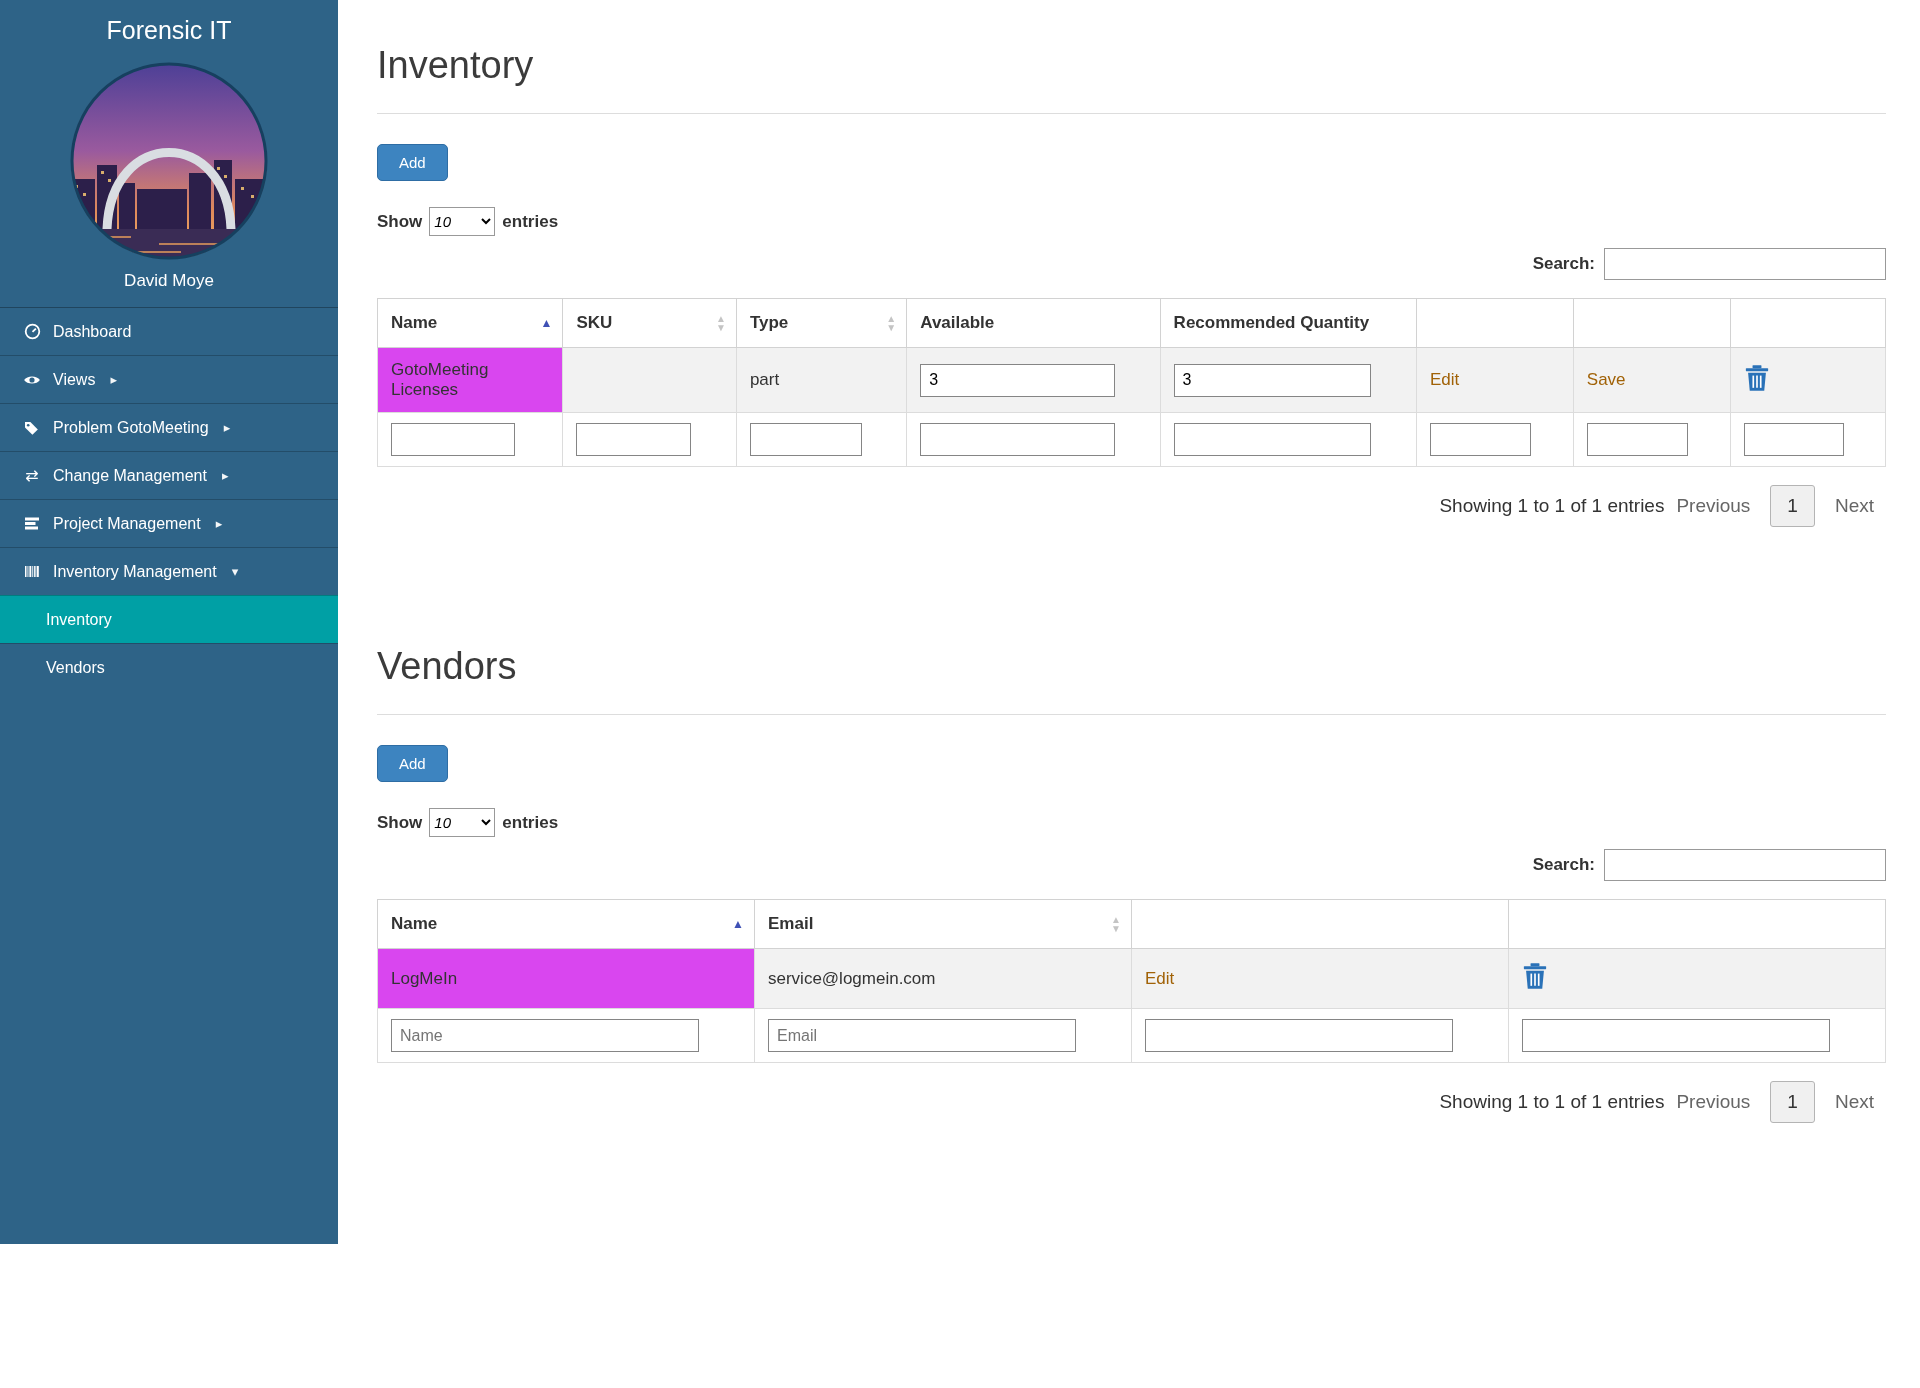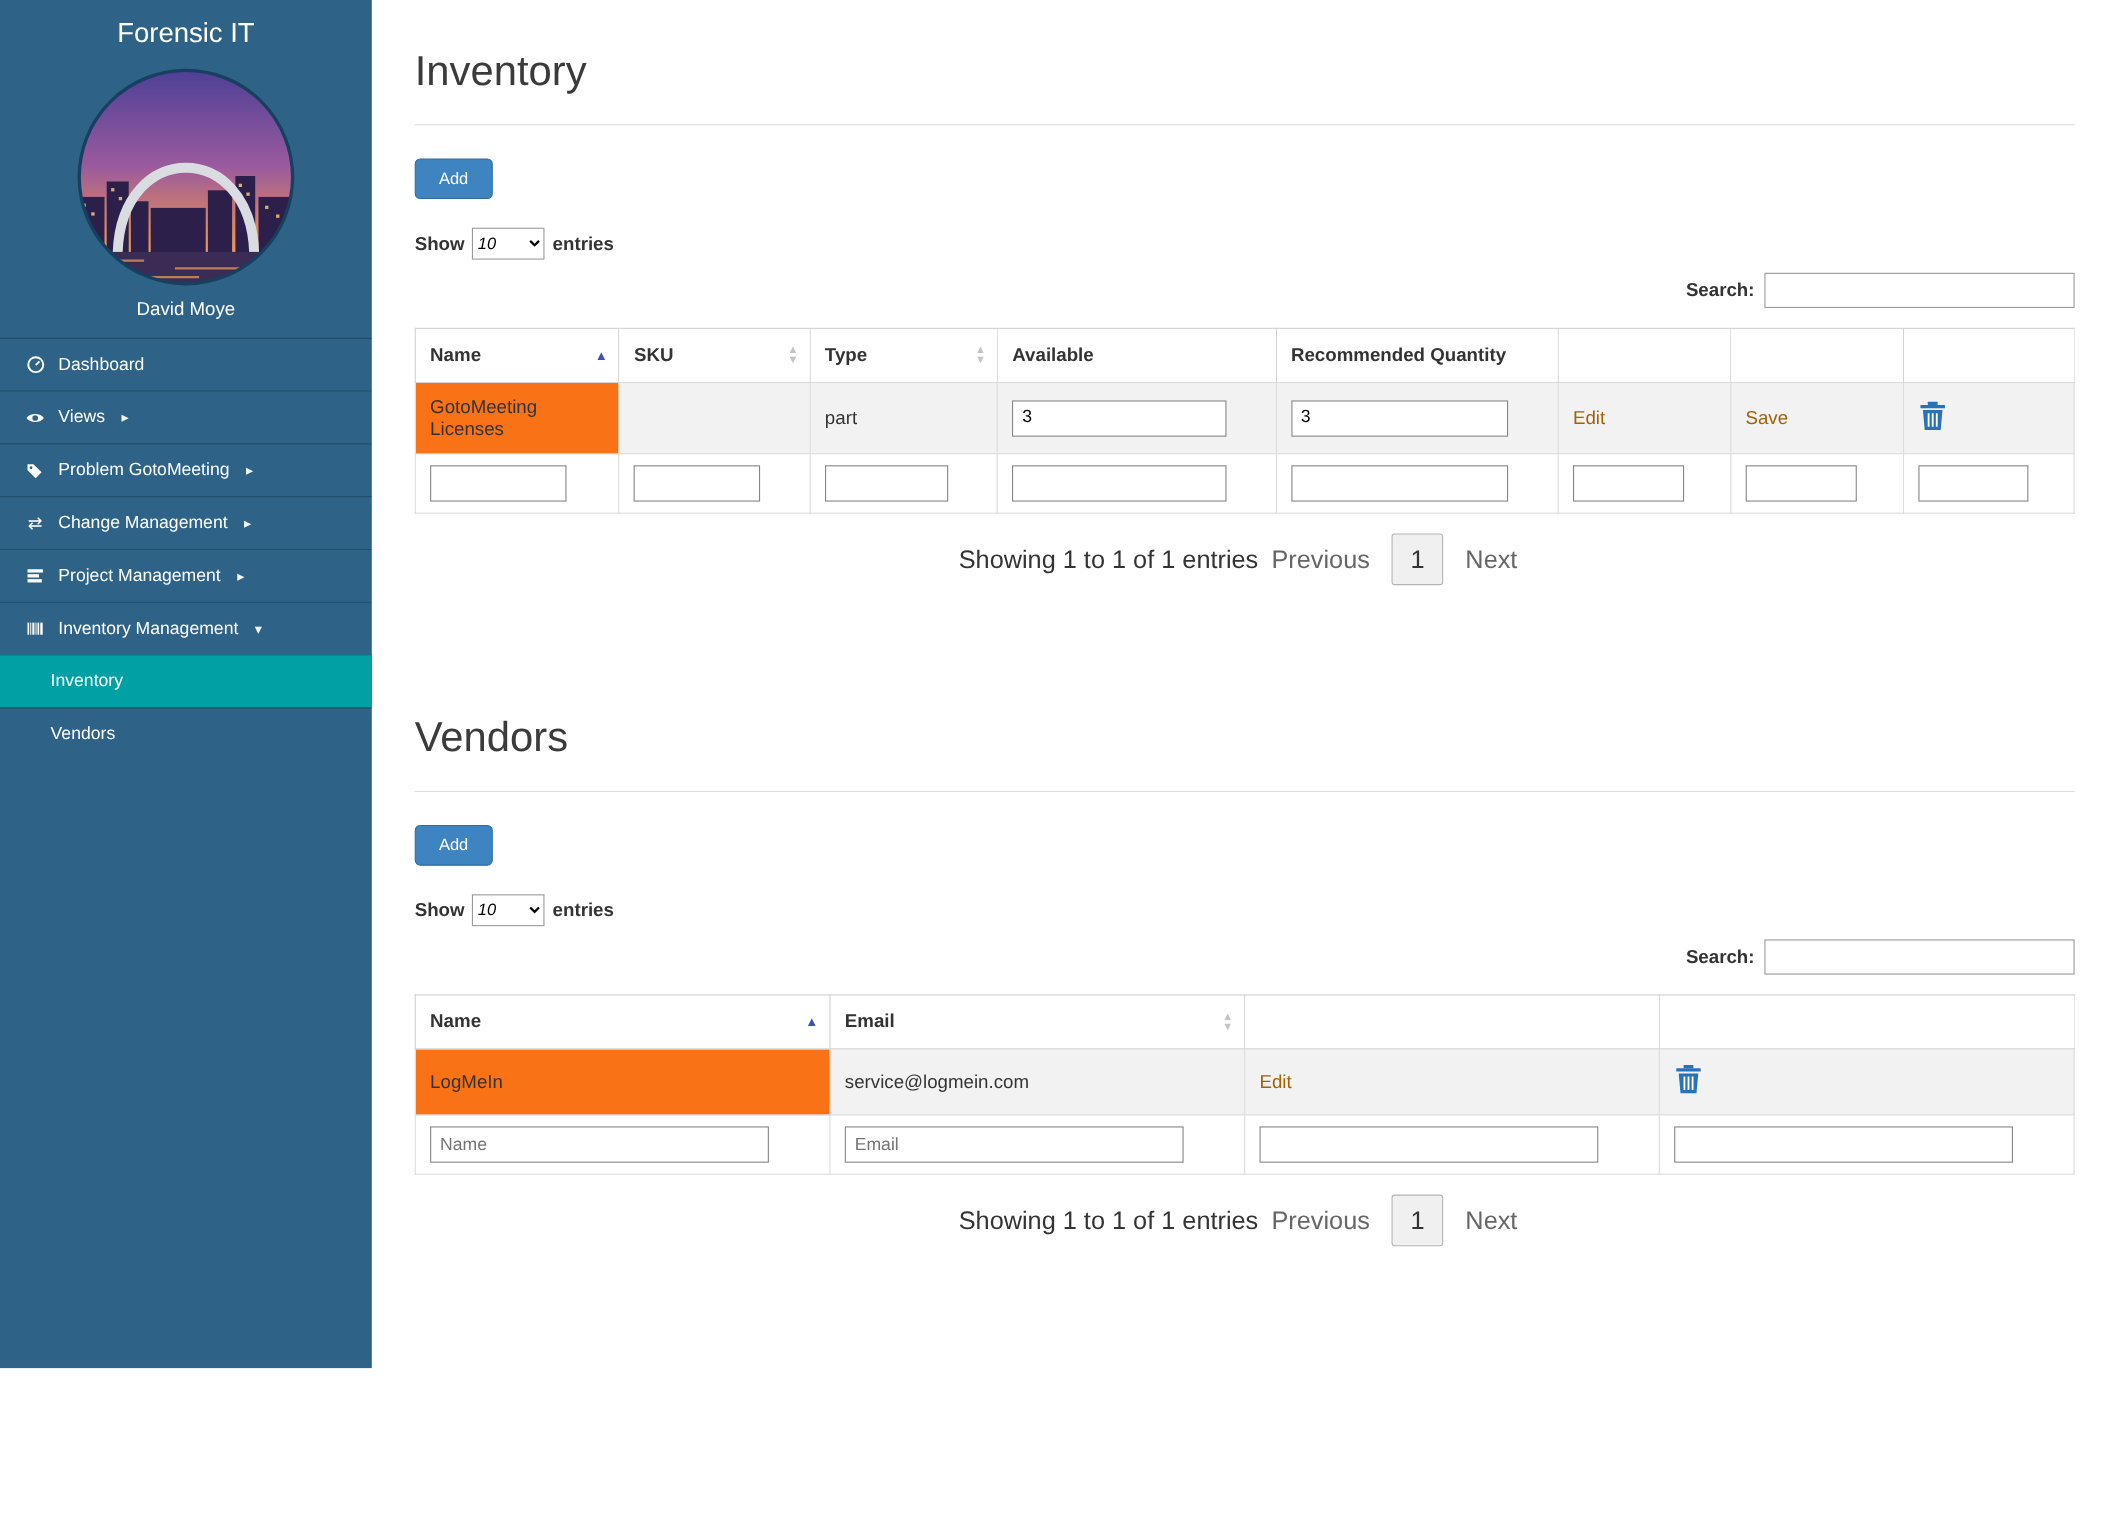--- a/index.html
+++ b/index.html
@@ -28,37 +28,37 @@
   .length-row{margin-top:26px;font-size:17px;font-weight:700;display:flex;align-items:center;gap:7px;color:#333;}
   .length-row select{font-size:15px;height:29px;width:66px;border:1px solid #999;background:#fff;font-family:inherit;font-style:italic;}
   .search-row{display:flex;justify-content:flex-end;align-items:center;gap:9px;margin-top:12px;
     font-size:17px;font-weight:700;color:#333;}
   .search-row input{width:282px;height:32px;border:1px solid #999;padding:2px 8px;font-size:16px;box-sizing:border-box;}
 
   table.dtable{width:100%;border-collapse:collapse;margin-top:18px;font-size:17px;table-layout:fixed;}
   .dtable th{font-weight:700;text-align:left;padding:14px 13px;border:1px solid #d2d2d2;position:relative;background:#fff;}
   .dtable td{padding:12px 13px;border:1px solid #dcdcdc;vertical-align:middle;word-wrap:break-word;}
   .data-row td{background:#f2f2f2;}
-  .data-row td.sorting-cell{background:#f97316;}
+  .data-row td.sorting-cell{background:#d946ef;}
   .input-row td{background:#fff;padding:10px 13px;}
 
   .sort-single{position:absolute;right:10px;top:50%;transform:translateY(-50%);
     color:#3f51b5;font-size:12px;}
   .sort-both{position:absolute;right:10px;top:50%;transform:translateY(-50%);
     display:flex;flex-direction:column;line-height:9px;font-size:10px;color:#c4c4c4;}
 
   .cell-input{border:1px solid #858585;height:33px;padding:2px 8px;font-size:16px;
     box-sizing:border-box;background:#fff;font-family:inherit;}
   .w85{width:86%;}
   .w78{width:78%;}
   .w88{width:88%;}
   .link{color:#a16207;cursor:pointer;text-decoration:none;font-size:17px;}
   .trash{display:inline-flex;cursor:pointer;}
 
-  .table-footer{display:flex;justify-content:center;align-items:center;margin-top:18px;font-size:23px;color:#333;}
+  .table-footer{display:flex;justify-content:flex-end;align-items:center;margin-top:18px;font-size:19px;color:#333;}
   .pagination{display:flex;align-items:center;color:#666;}
   .page-prev,.page-next{padding:8px 12px;cursor:pointer;color:#666;}
   .page-num{border:1px solid #b4b4b4;background:#f0f0f0;padding:9px 16px;border-radius:3px;
     color:#333;margin:0 8px;cursor:pointer;}
 
   .vendors-section{margin-top:118px;}
 </style>
 </head>
 <body>
 

